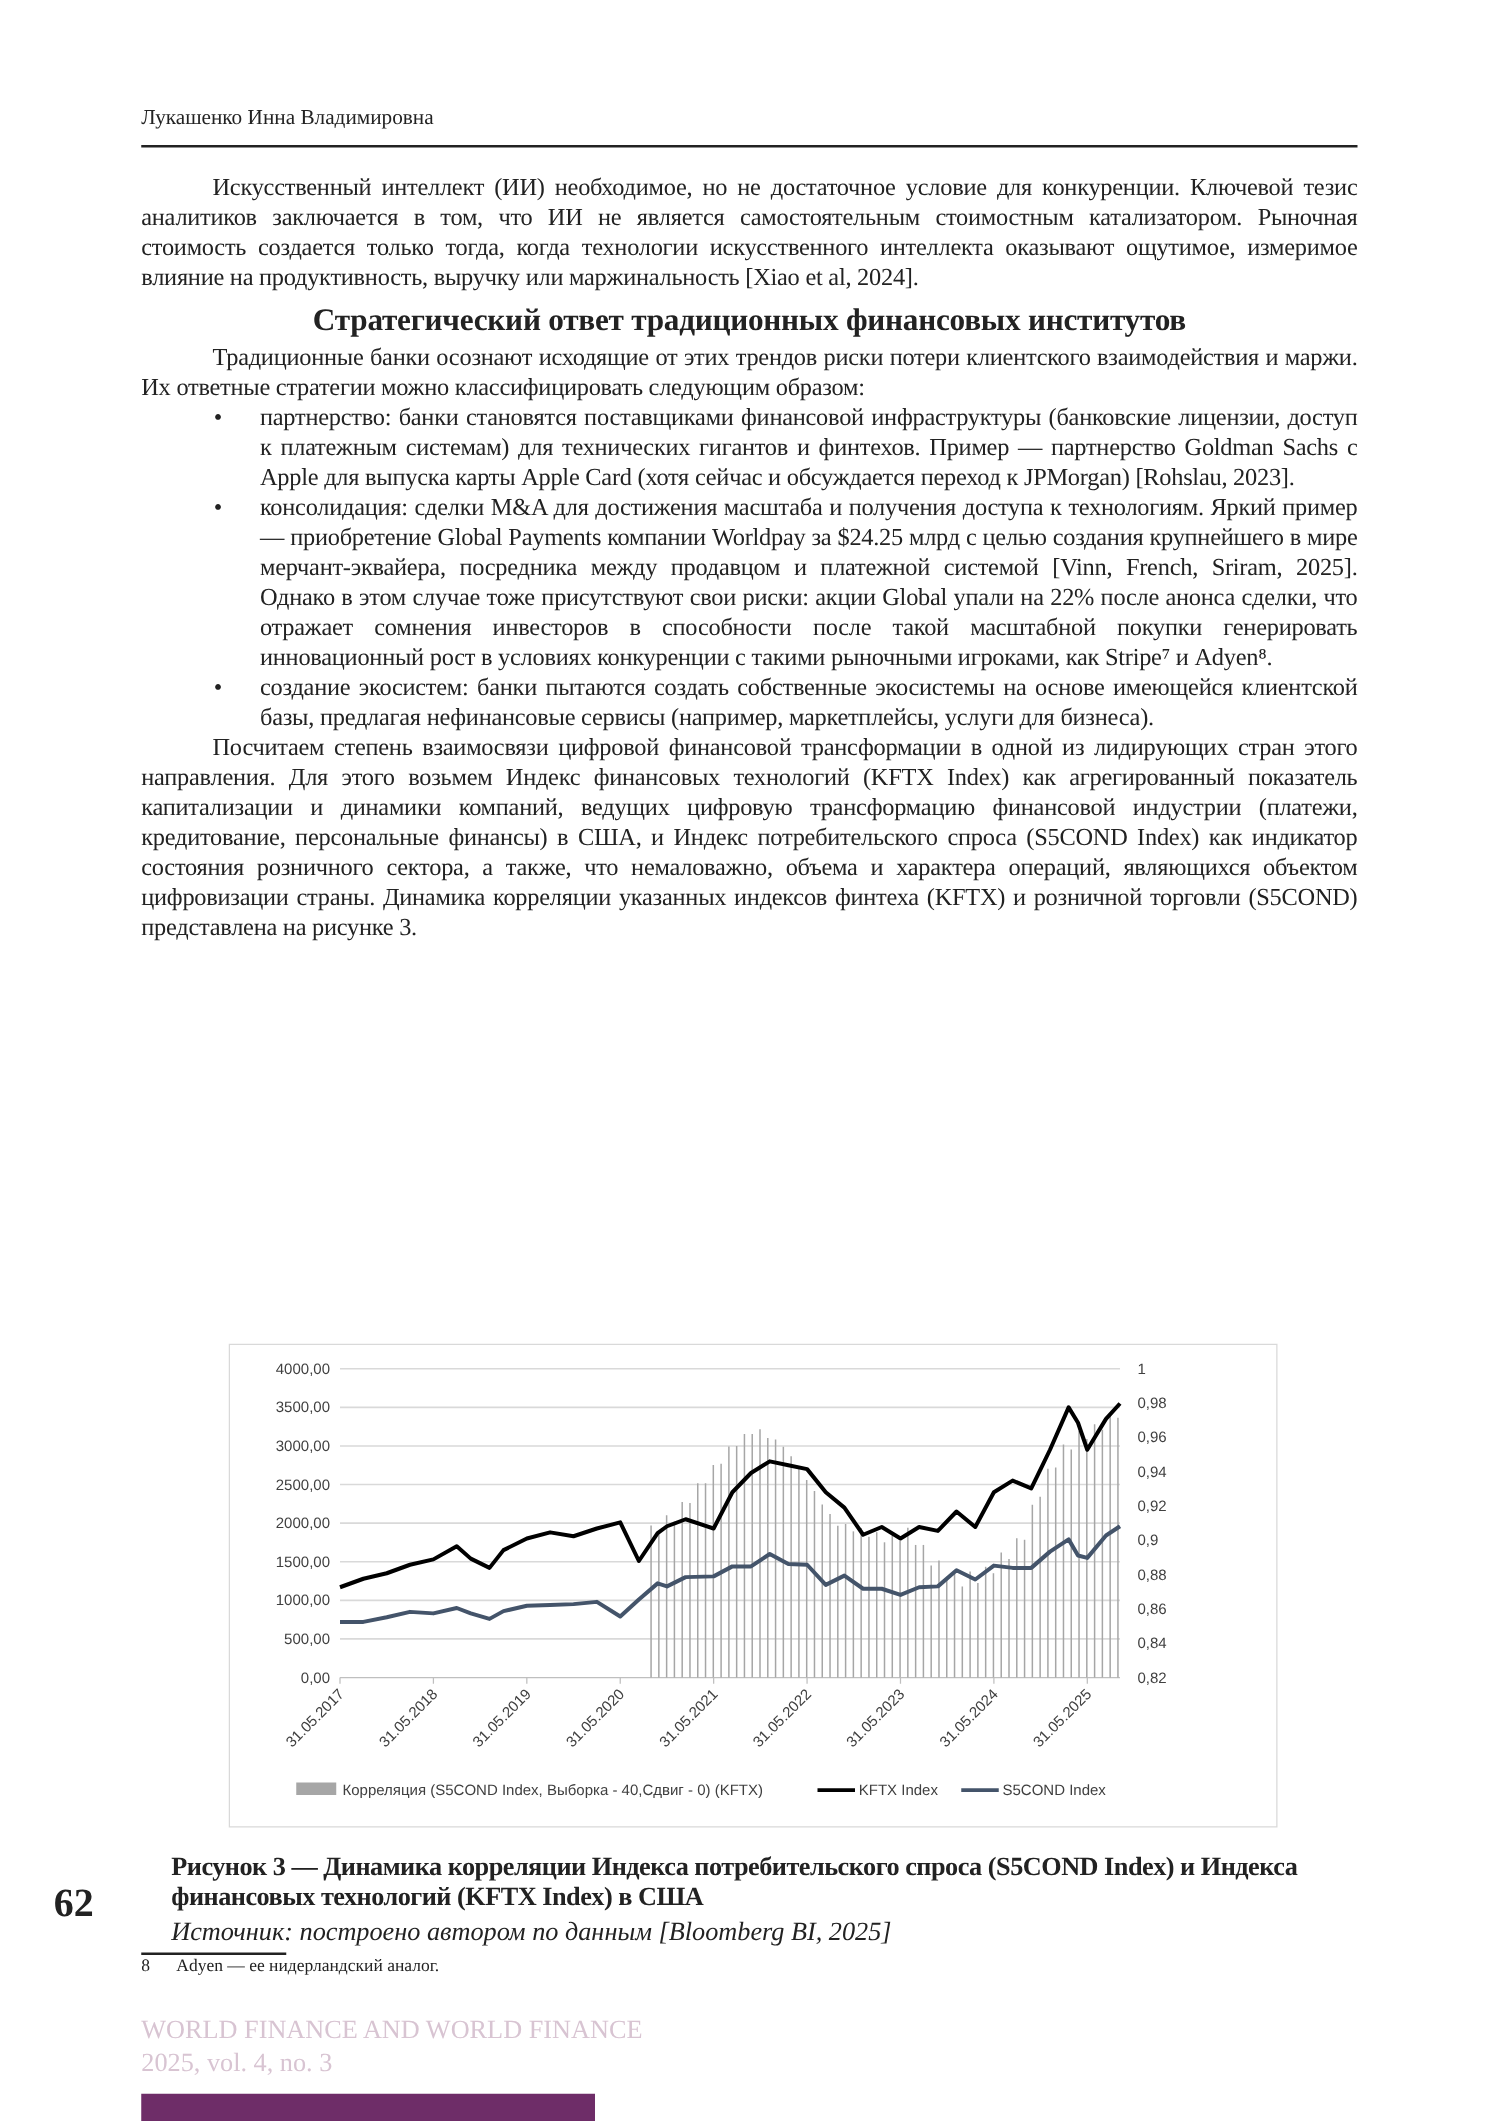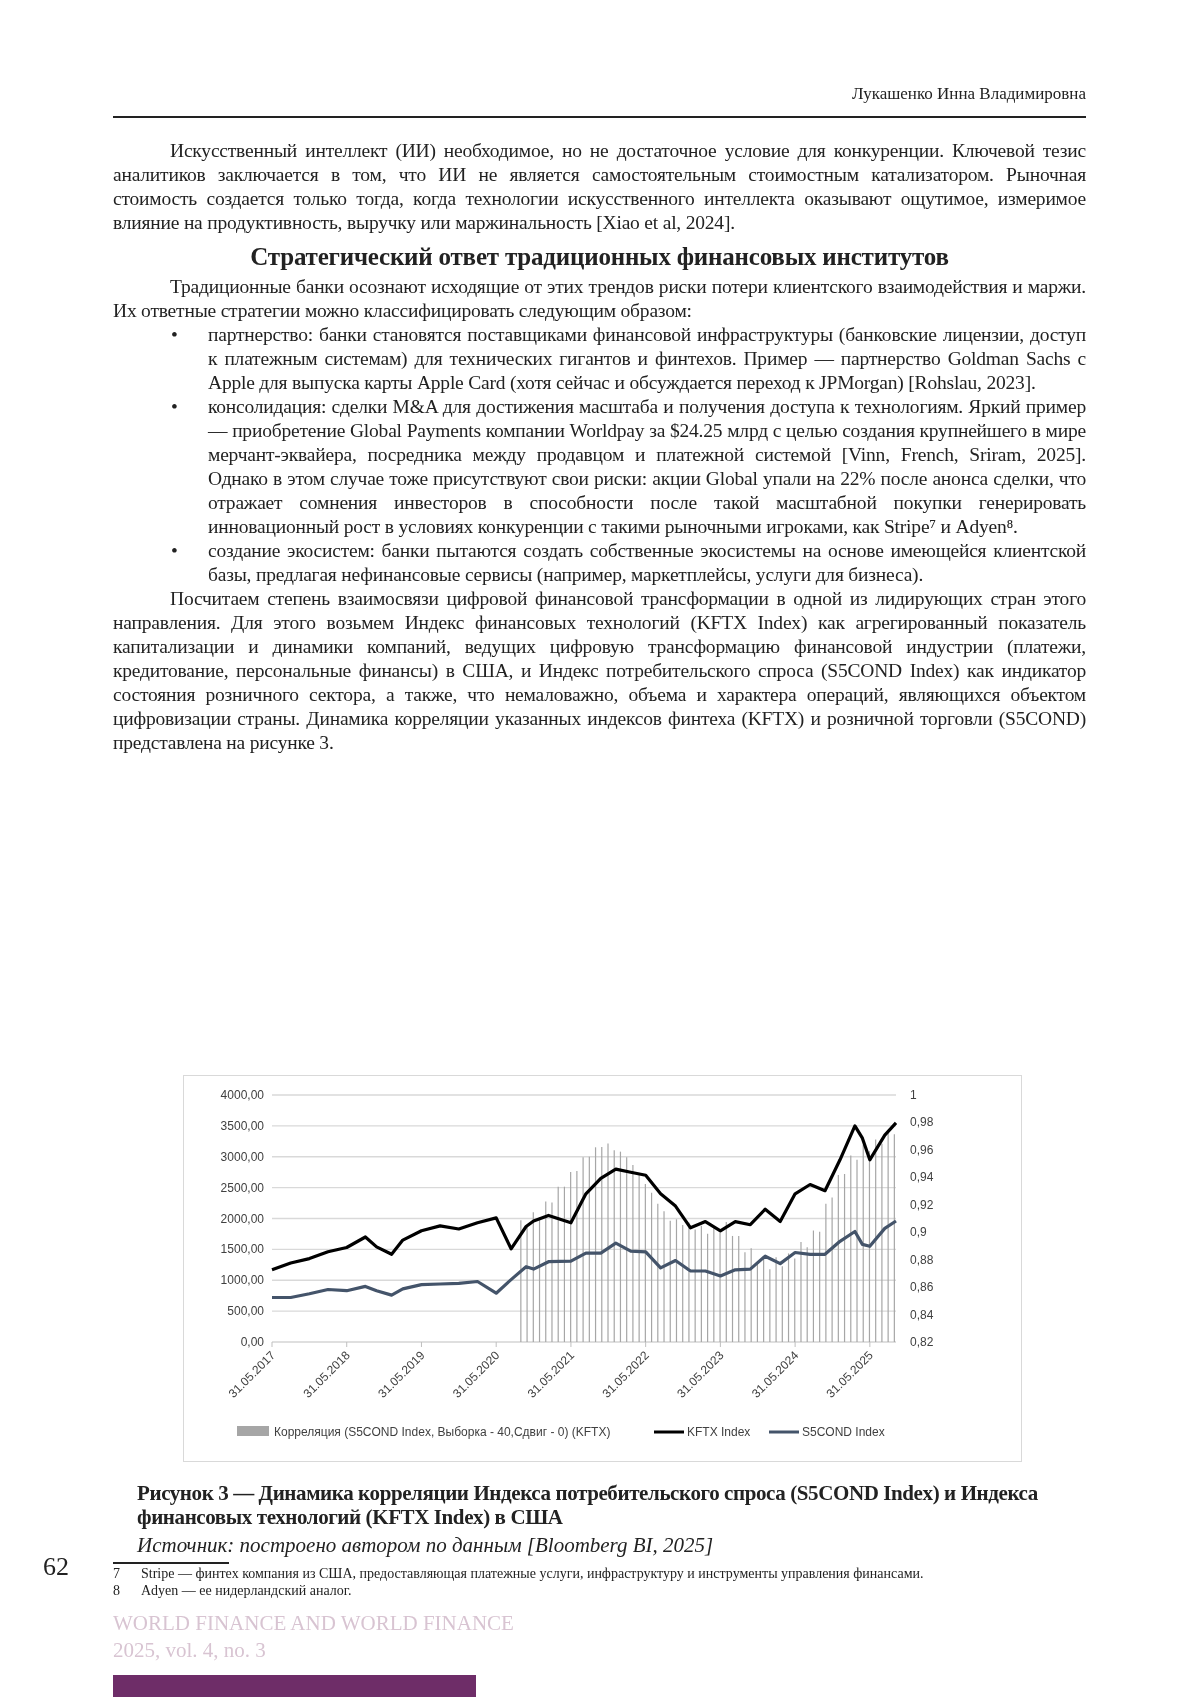--- a/index.html
+++ b/index.html
@@ -1,29 +1,29 @@
 <!DOCTYPE html>
 <html><head>
 <meta charset="utf-8">
 <style>
   html,body{margin:0;padding:0;background:#fff;}
   body{width:1200px;height:1697px;position:relative;overflow:hidden;font-family:"Liberation Serif","DejaVu Serif",serif;color:#222;}
-  .header{position:absolute;left:113px;top:84px;width:973px;text-align:right;font-size:17px;color:#222;}
+  .header{position:absolute;left:113px;top:84px;width:973px;text-align:left;font-size:17px;color:#222;}
   .header-rule{position:absolute;left:113px;top:116px;width:973px;height:2px;background:#222;}
   .body{position:absolute;left:113px;top:139px;width:973px;font-size:19.5px;line-height:24px;text-align:justify;letter-spacing:-0.2px;}
   .body p{margin:0;text-indent:57px;}
   h3{margin:10px 0 6px 0;text-align:center;font-size:25px;line-height:24px;font-weight:bold;}
   ul{margin:0;padding:0;list-style:none;}
   ul li{position:relative;padding-left:95px;}
   ul li:before{content:"\2022";position:absolute;left:58px;top:0;}
   .chart{position:absolute;left:183px;top:1075px;width:837px;height:385px;border:1px solid #d9d9d9;background:#fff;}
   .chart svg{position:absolute;left:0;top:0;}
   .caption{position:absolute;left:137px;top:1481px;width:950px;font-size:21px;line-height:24px;font-weight:bold;letter-spacing:-0.4px;}
   .source{position:absolute;left:137px;top:1533px;font-size:21px;font-style:italic;}
-  .page-num{position:absolute;left:43px;top:1552px;font-size:26px;font-weight:normal;}
+  .page-num{position:absolute;left:43px;top:1504px;font-size:32px;font-weight:bold;}
   .fn-rule{position:absolute;left:113px;top:1562px;width:116px;height:2px;background:#222;}
   .footnotes{position:absolute;left:113px;top:1565px;width:980px;font-size:14px;line-height:17px;}
   .footnotes div span.num{display:inline-block;width:28px;}
   .journal{position:absolute;left:113px;top:1610px;font-size:21px;line-height:27px;color:#d8c4d2;}
   .purple-bar{position:absolute;left:113px;top:1675px;width:363px;height:22px;background:#6e2d68;}
 </style>
 </head>
 <body>
 
 <div class="header">Лукашенко Инна Владимировна</div>
@@ -159,20 +159,19 @@
       <line x1="585" x2="615" y1="356" y2="356" stroke="#44546a" stroke-width="3"></line>
       <text x="618" y="360" font-size="12" fill="#404040" font-family="Liberation Sans, sans-serif">S5COND Index</text>
     </svg>
 </div>
 
 <div class="caption">Рисунок 3 — Динамика корреляции Индекса потребительского спроса (S5COND Index) и Индекса финансовых технологий (KFTX Index) в США</div>
 <div class="page-num">62</div>
 <div class="source">Источник: построено автором по данным [Bloomberg BI, 2025]</div>
 <div class="fn-rule"></div>
 <div class="footnotes">
-  <div><span class="num">7</span><span>Stripe — финтех компания из США, предоставляющая платежные услуги, инфраструктуру и инструменты управления финансами.</span></div>
   <div><span class="num">8</span><span>Adyen — ее нидерландский аналог.</span></div>
 </div>
 <div class="journal">
   <div>WORLD FINANCE AND WORLD FINANCE</div>
   <div>2025, vol. 4, no. 3</div>
 </div>
 <div class="purple-bar"></div>
 
 </body></html>

